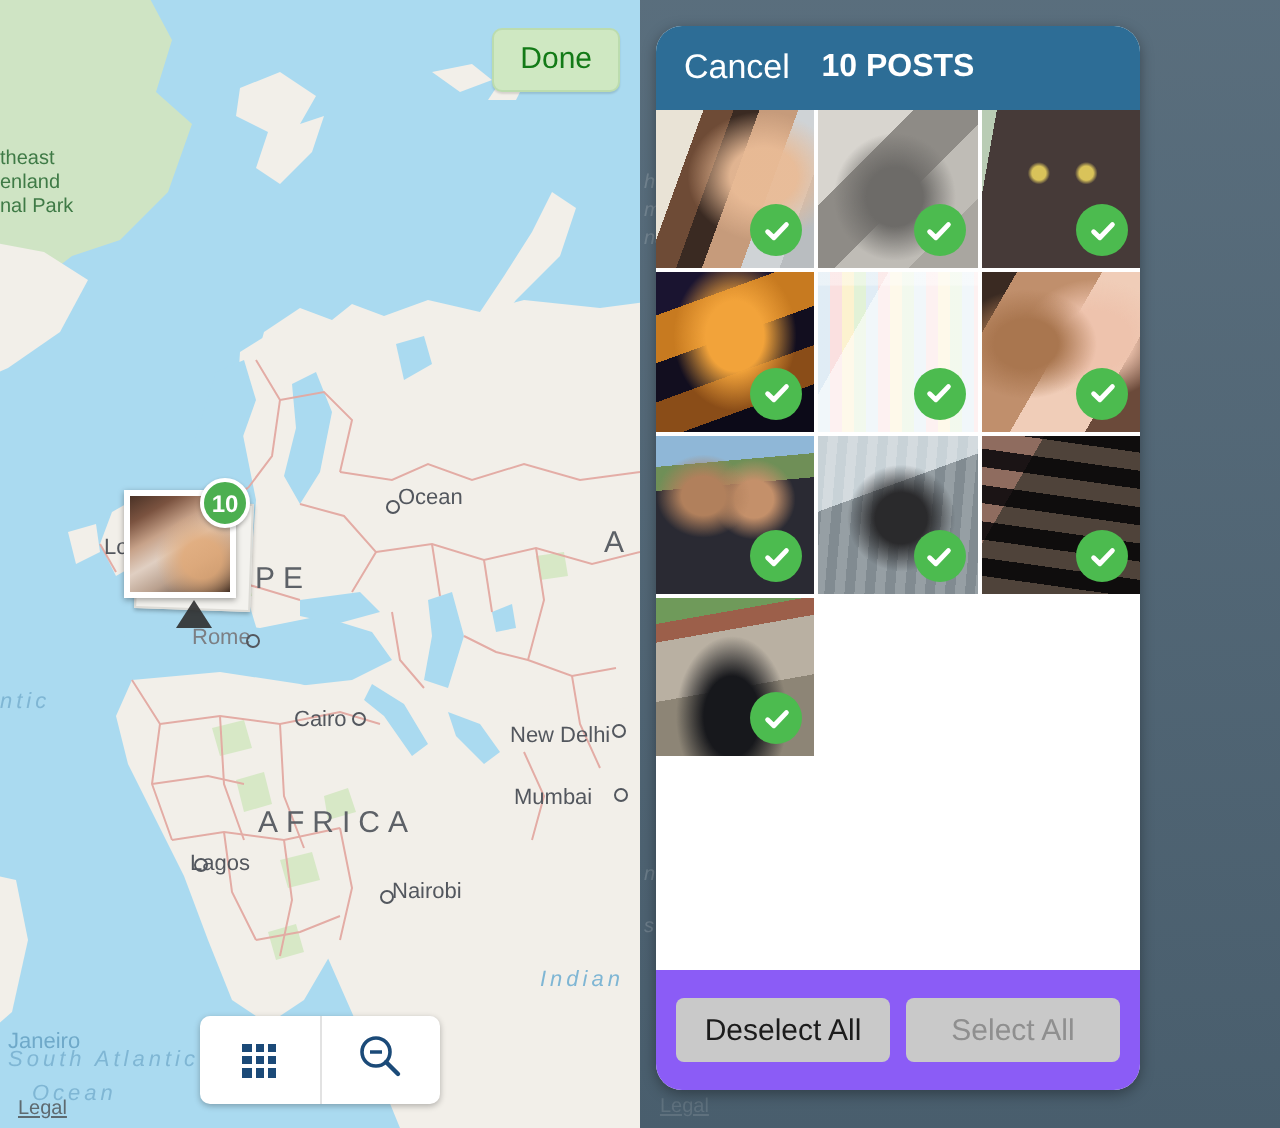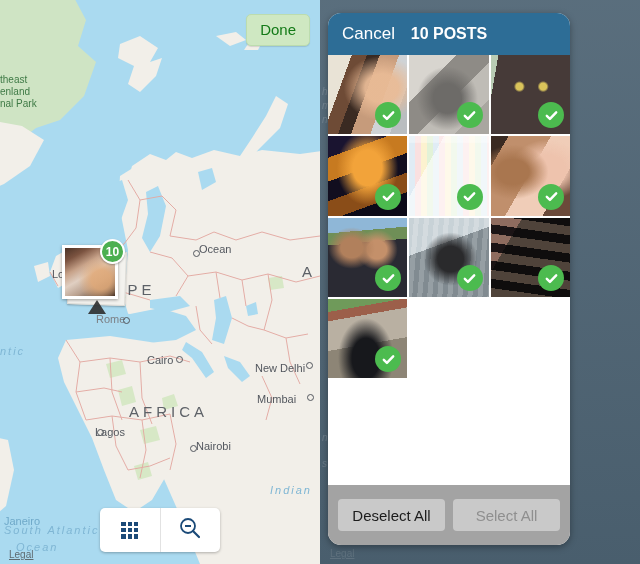--- a/index.html
+++ b/index.html
@@ -289,21 +289,21 @@
     border-radius: 50%;
     background: #4cbb4f;
     display: flex;
     align-items: center;
     justify-content: center;
   }
   .check svg { display: block; }
   .modal-footer {
     flex: 0 0 auto;
     height: 60px;
-    background: #a3a3a3;
+    background: #8b5cf6;
     display: flex;
     align-items: center;
     justify-content: center;
     gap: 8px;
     padding: 0 10px;
     box-sizing: border-box;
   }
   .footer-btn {
     flex: 1;
     height: 32px;

